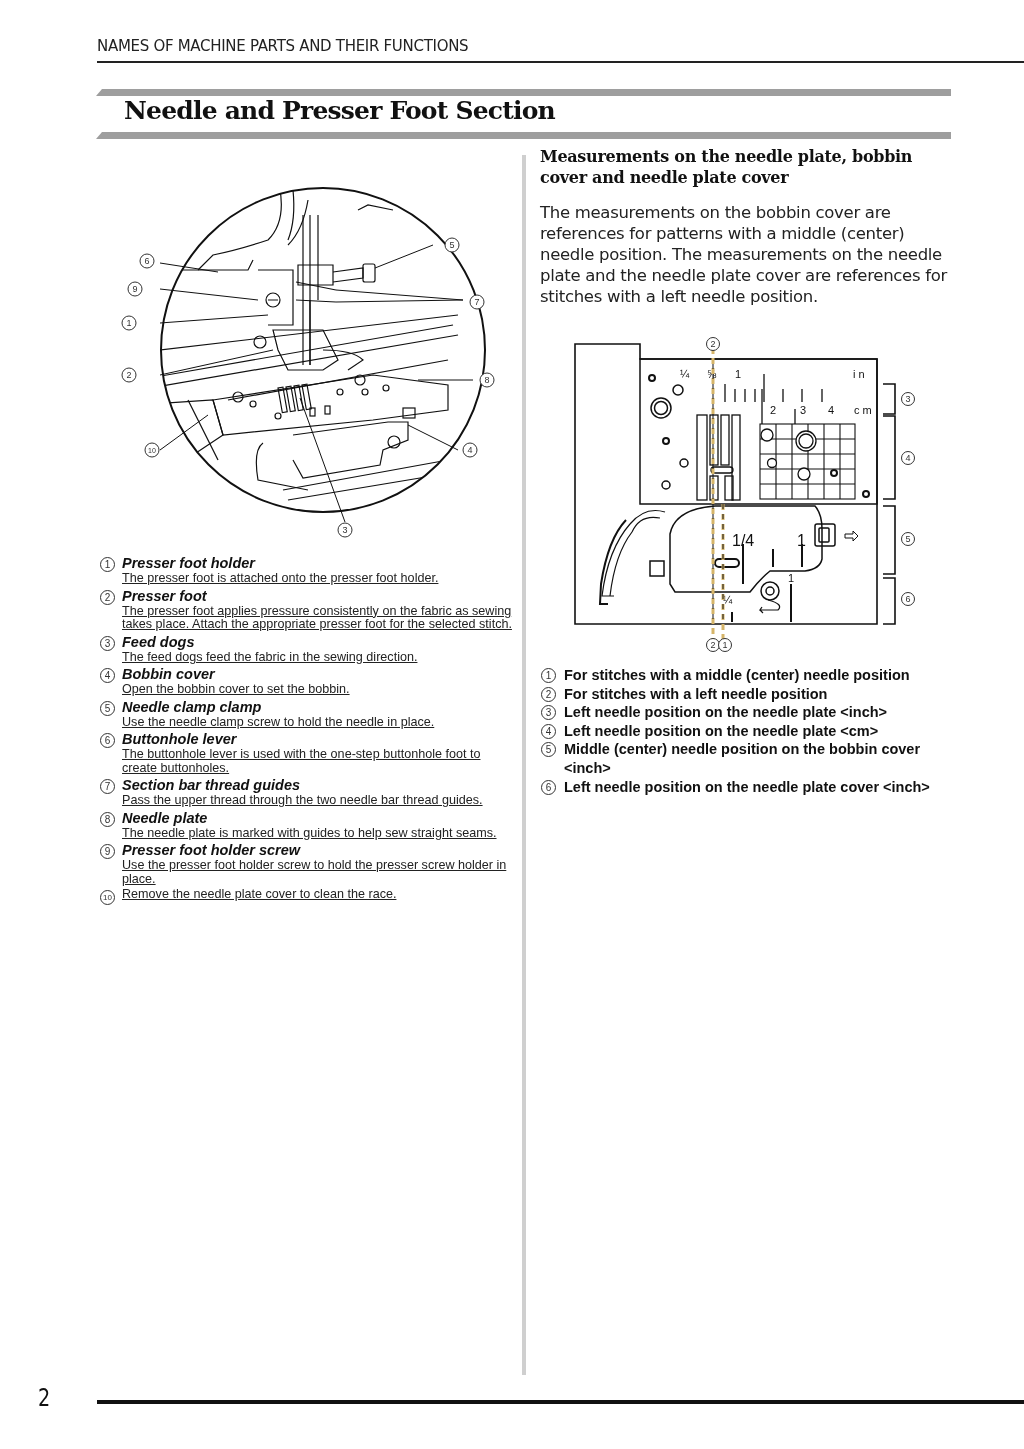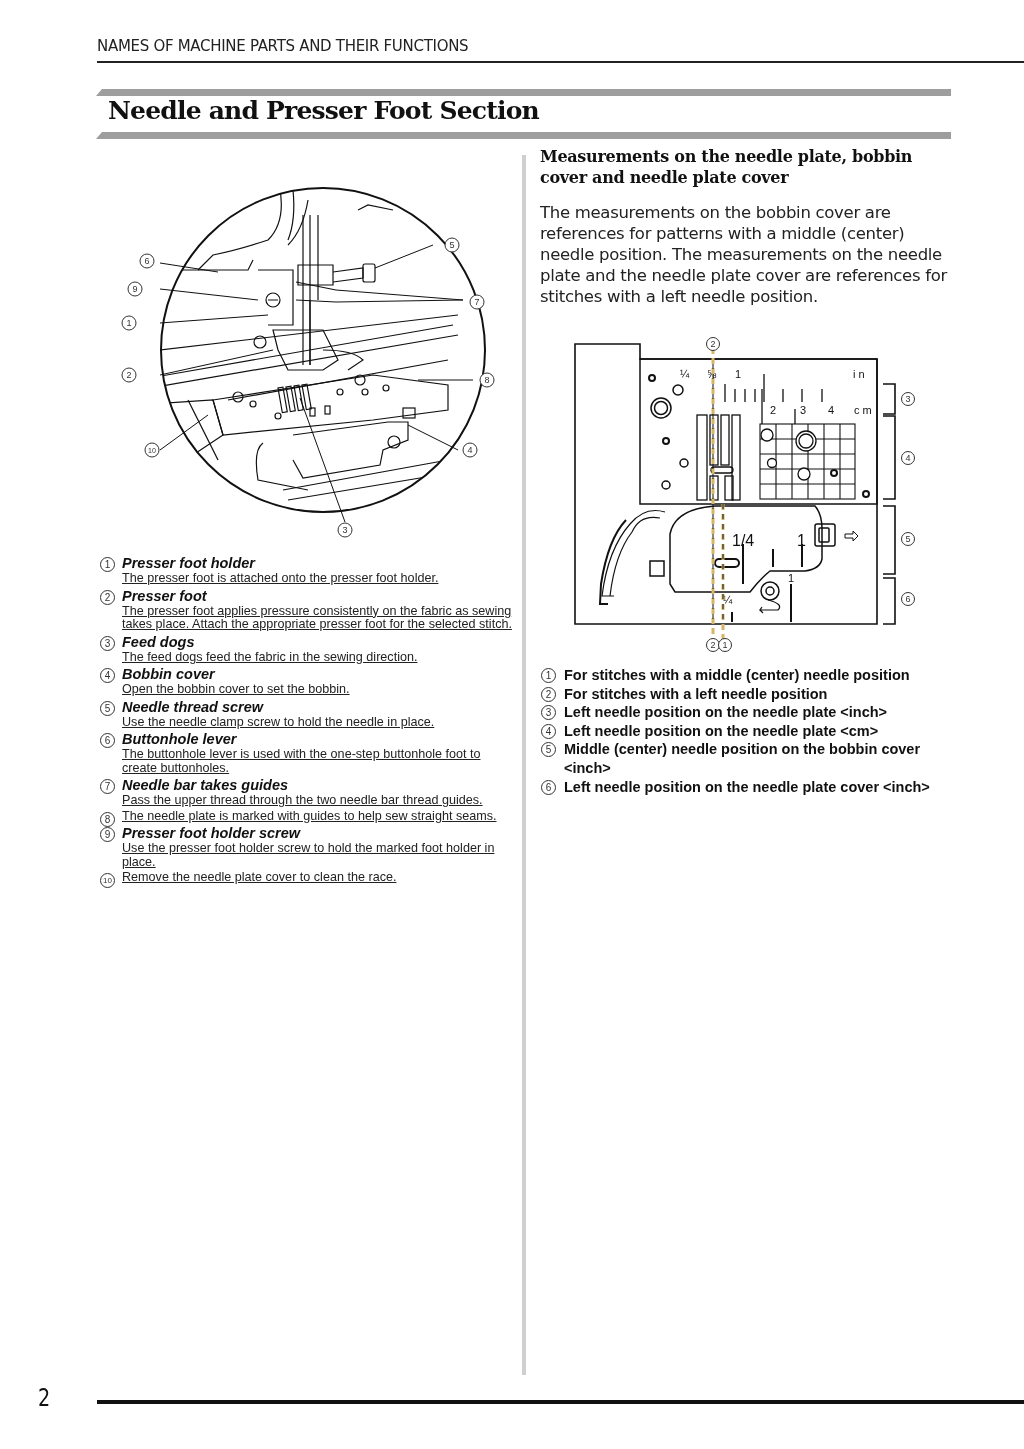--- a/index.html
+++ b/index.html
@@ -14,21 +14,21 @@
   .top-rule {
     position: absolute; left: 97px; top: 61px; width: 927px; height: 2px; background: #222;
   }
   .section-bar {
     position: absolute; left: 96px; width: 855px; height: 7px; background: #9e9e9e;
     clip-path: polygon(6px 0, 100% 0, 100% 100%, 0 100%);
   }
   .section-bar.top { top: 89px; }
   .section-bar.bottom { top: 132px; }
   .section-title {
-    position: absolute; left: 108px; top: 96px;
+    position: absolute; left: 124px; top: 96px;
     font-family: "DejaVu Serif", serif; font-weight: bold;
     font-size: 25px; letter-spacing: -0.8px; color: #111;
   }
 
   .col-divider {
     position: absolute; left: 522px; top: 155px; width: 4px; height: 1220px; background: #cfcfcf;
   }
 
   
   .left-diagram { position: absolute; left: 118px; top: 160px; width: 384px; height: 384px; }
@@ -217,41 +217,42 @@
     <div class="part-name">Feed dogs</div>
     <div class="part-desc">The feed dogs feed the fabric in the sewing direction.</div>
   </div>
   <div class="part">
     <span class="part-num">4</span>
     <div class="part-name">Bobbin cover</div>
     <div class="part-desc">Open the bobbin cover to set the bobbin.</div>
   </div>
   <div class="part">
     <span class="part-num">5</span>
-    <div class="part-name">Needle thread screw</div>
+    <div class="part-name">Needle clamp clamp</div>
     <div class="part-desc">Use the needle clamp screw to hold the needle in place.</div>
   </div>
   <div class="part">
     <span class="part-num">6</span>
     <div class="part-name">Buttonhole lever</div>
     <div class="part-desc">The buttonhole lever is used with the one-step buttonhole foot to create buttonholes.</div>
   </div>
   <div class="part">
     <span class="part-num">7</span>
-    <div class="part-name">Needle bar takes guides</div>
+    <div class="part-name">Section bar thread guides</div>
     <div class="part-desc">Pass the upper thread through the two needle bar thread guides.</div>
   </div>
   <div class="part">
     <span class="part-num">8</span>
+    <div class="part-name">Needle plate</div>
     <div class="part-desc">The needle plate is marked with guides to help sew straight seams.</div>
   </div>
   <div class="part">
     <span class="part-num">9</span>
     <div class="part-name">Presser foot holder screw</div>
-    <div class="part-desc">Use the presser foot holder screw to hold the marked foot holder in place.</div>
+    <div class="part-desc">Use the presser foot holder screw to hold the presser screw holder in place.</div>
   </div>
   <div class="part">
     <span class="part-num" style="font-size:8px;">10</span>
     <div class="part-desc">Remove the needle plate cover to clean the race.</div>
   </div>
 </div>
 
 <h2 class="meas-heading">Measurements on the needle plate, bobbin cover and needle plate cover</h2>
 <p class="meas-body">The measurements on the bobbin cover are references for patterns with a middle (center) needle position. The measurements on the needle plate and the needle plate cover are references for stitches with a left needle position.</p>
 

